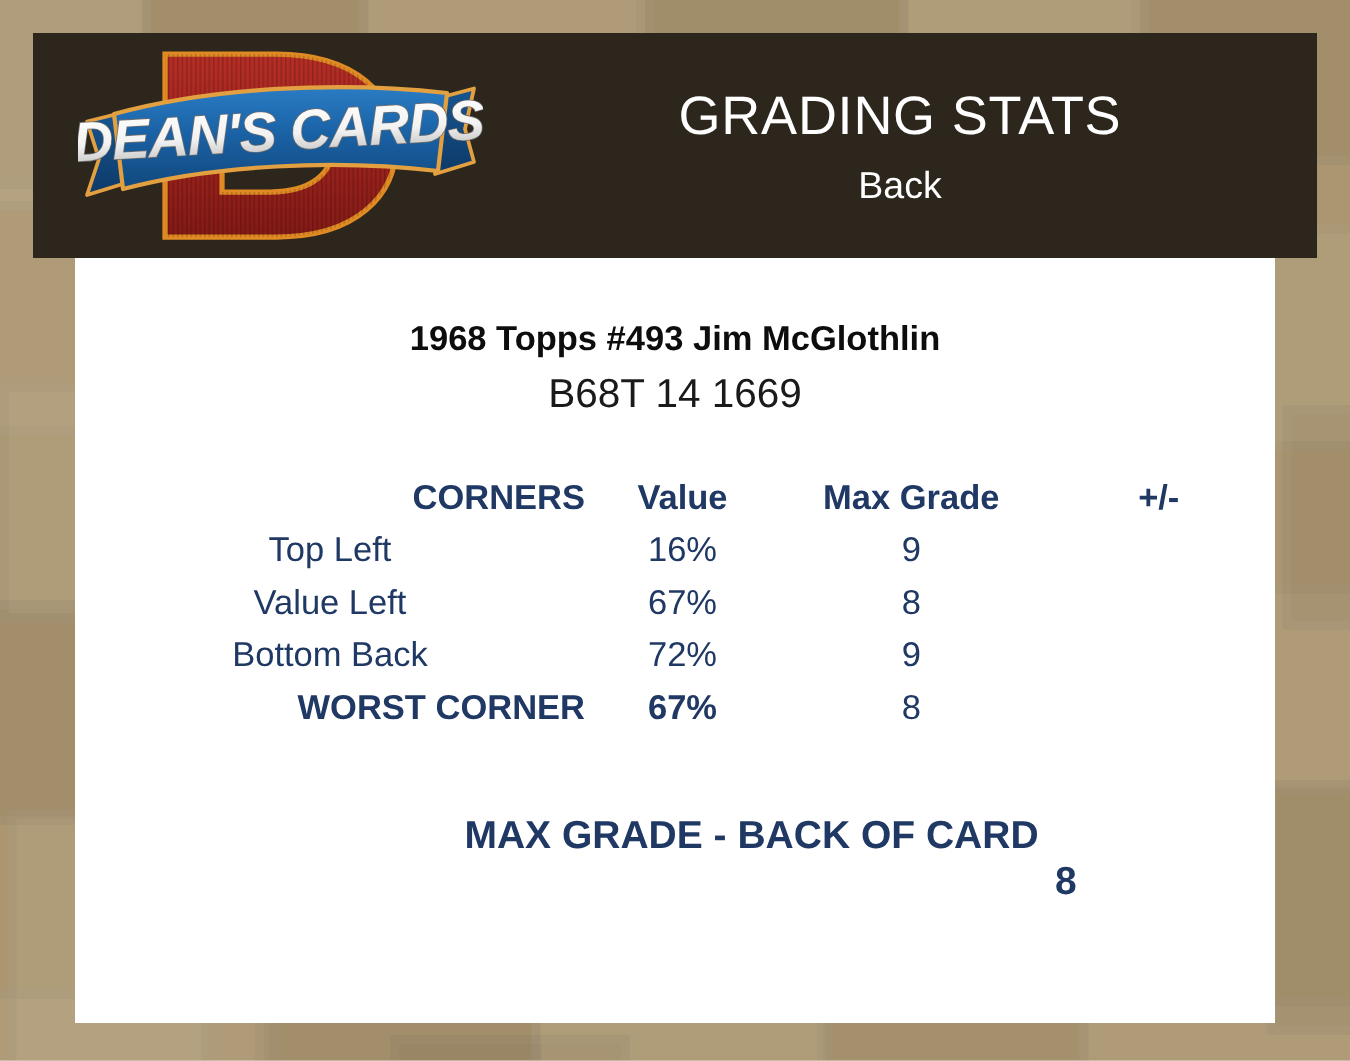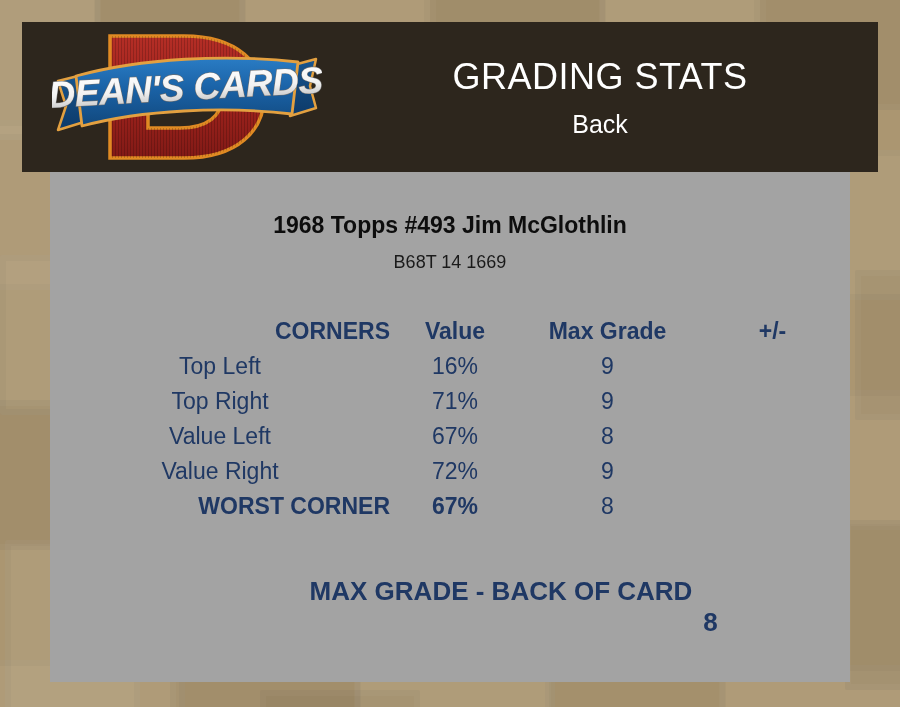--- a/index.html
+++ b/index.html
@@ -77,36 +77,36 @@
     white-space: nowrap;
   }
 
   
   #content-panel {
     position: absolute;
     left: 50px;
     top: 172px;
     width: 800px;
     height: 510px;
-    background: #a3a3a3;
+    background: #ffffff;
     z-index: 4;
   }
 
   #card-title {
     text-align: center;
     color: #0d0d0d;
     font-size: 23px;
     font-weight: bold;
     margin-top: 38px;
     line-height: 30px;
   }
   #card-subtitle {
     text-align: center;
     color: #1a1a1a;
-    font-size: 18px;
+    font-size: 27px;
     font-weight: normal;
     margin-top: 8px;
     line-height: 28px;
   }
 
   
   #stats-table {
     margin: 38px 0 0 0;
     border-collapse: collapse;
     width: 800px;
@@ -267,33 +267,27 @@
       </tr>
     </thead>
     <tbody>
       <tr>
         <td class="col-label">Top Left</td>
         <td class="col-value">16%</td>
         <td class="col-max">9</td>
         <td class="col-plusmin"></td>
       </tr>
       <tr>
-        <td class="col-label">Top Right</td>
-        <td class="col-value">71%</td>
-        <td class="col-max">9</td>
-        <td class="col-plusmin"></td>
-      </tr>
-      <tr>
         <td class="col-label">Value Left</td>
         <td class="col-value">67%</td>
         <td class="col-max">8</td>
         <td class="col-plusmin"></td>
       </tr>
       <tr>
-        <td class="col-label">Value Right</td>
+        <td class="col-label">Bottom Back</td>
         <td class="col-value">72%</td>
         <td class="col-max">9</td>
         <td class="col-plusmin"></td>
       </tr>
       <tr class="worst-row">
         <td class="col-label">WORST CORNER</td>
         <td class="col-value">67%</td>
         <td class="col-max">8</td>
         <td class="col-plusmin"></td>
       </tr>

